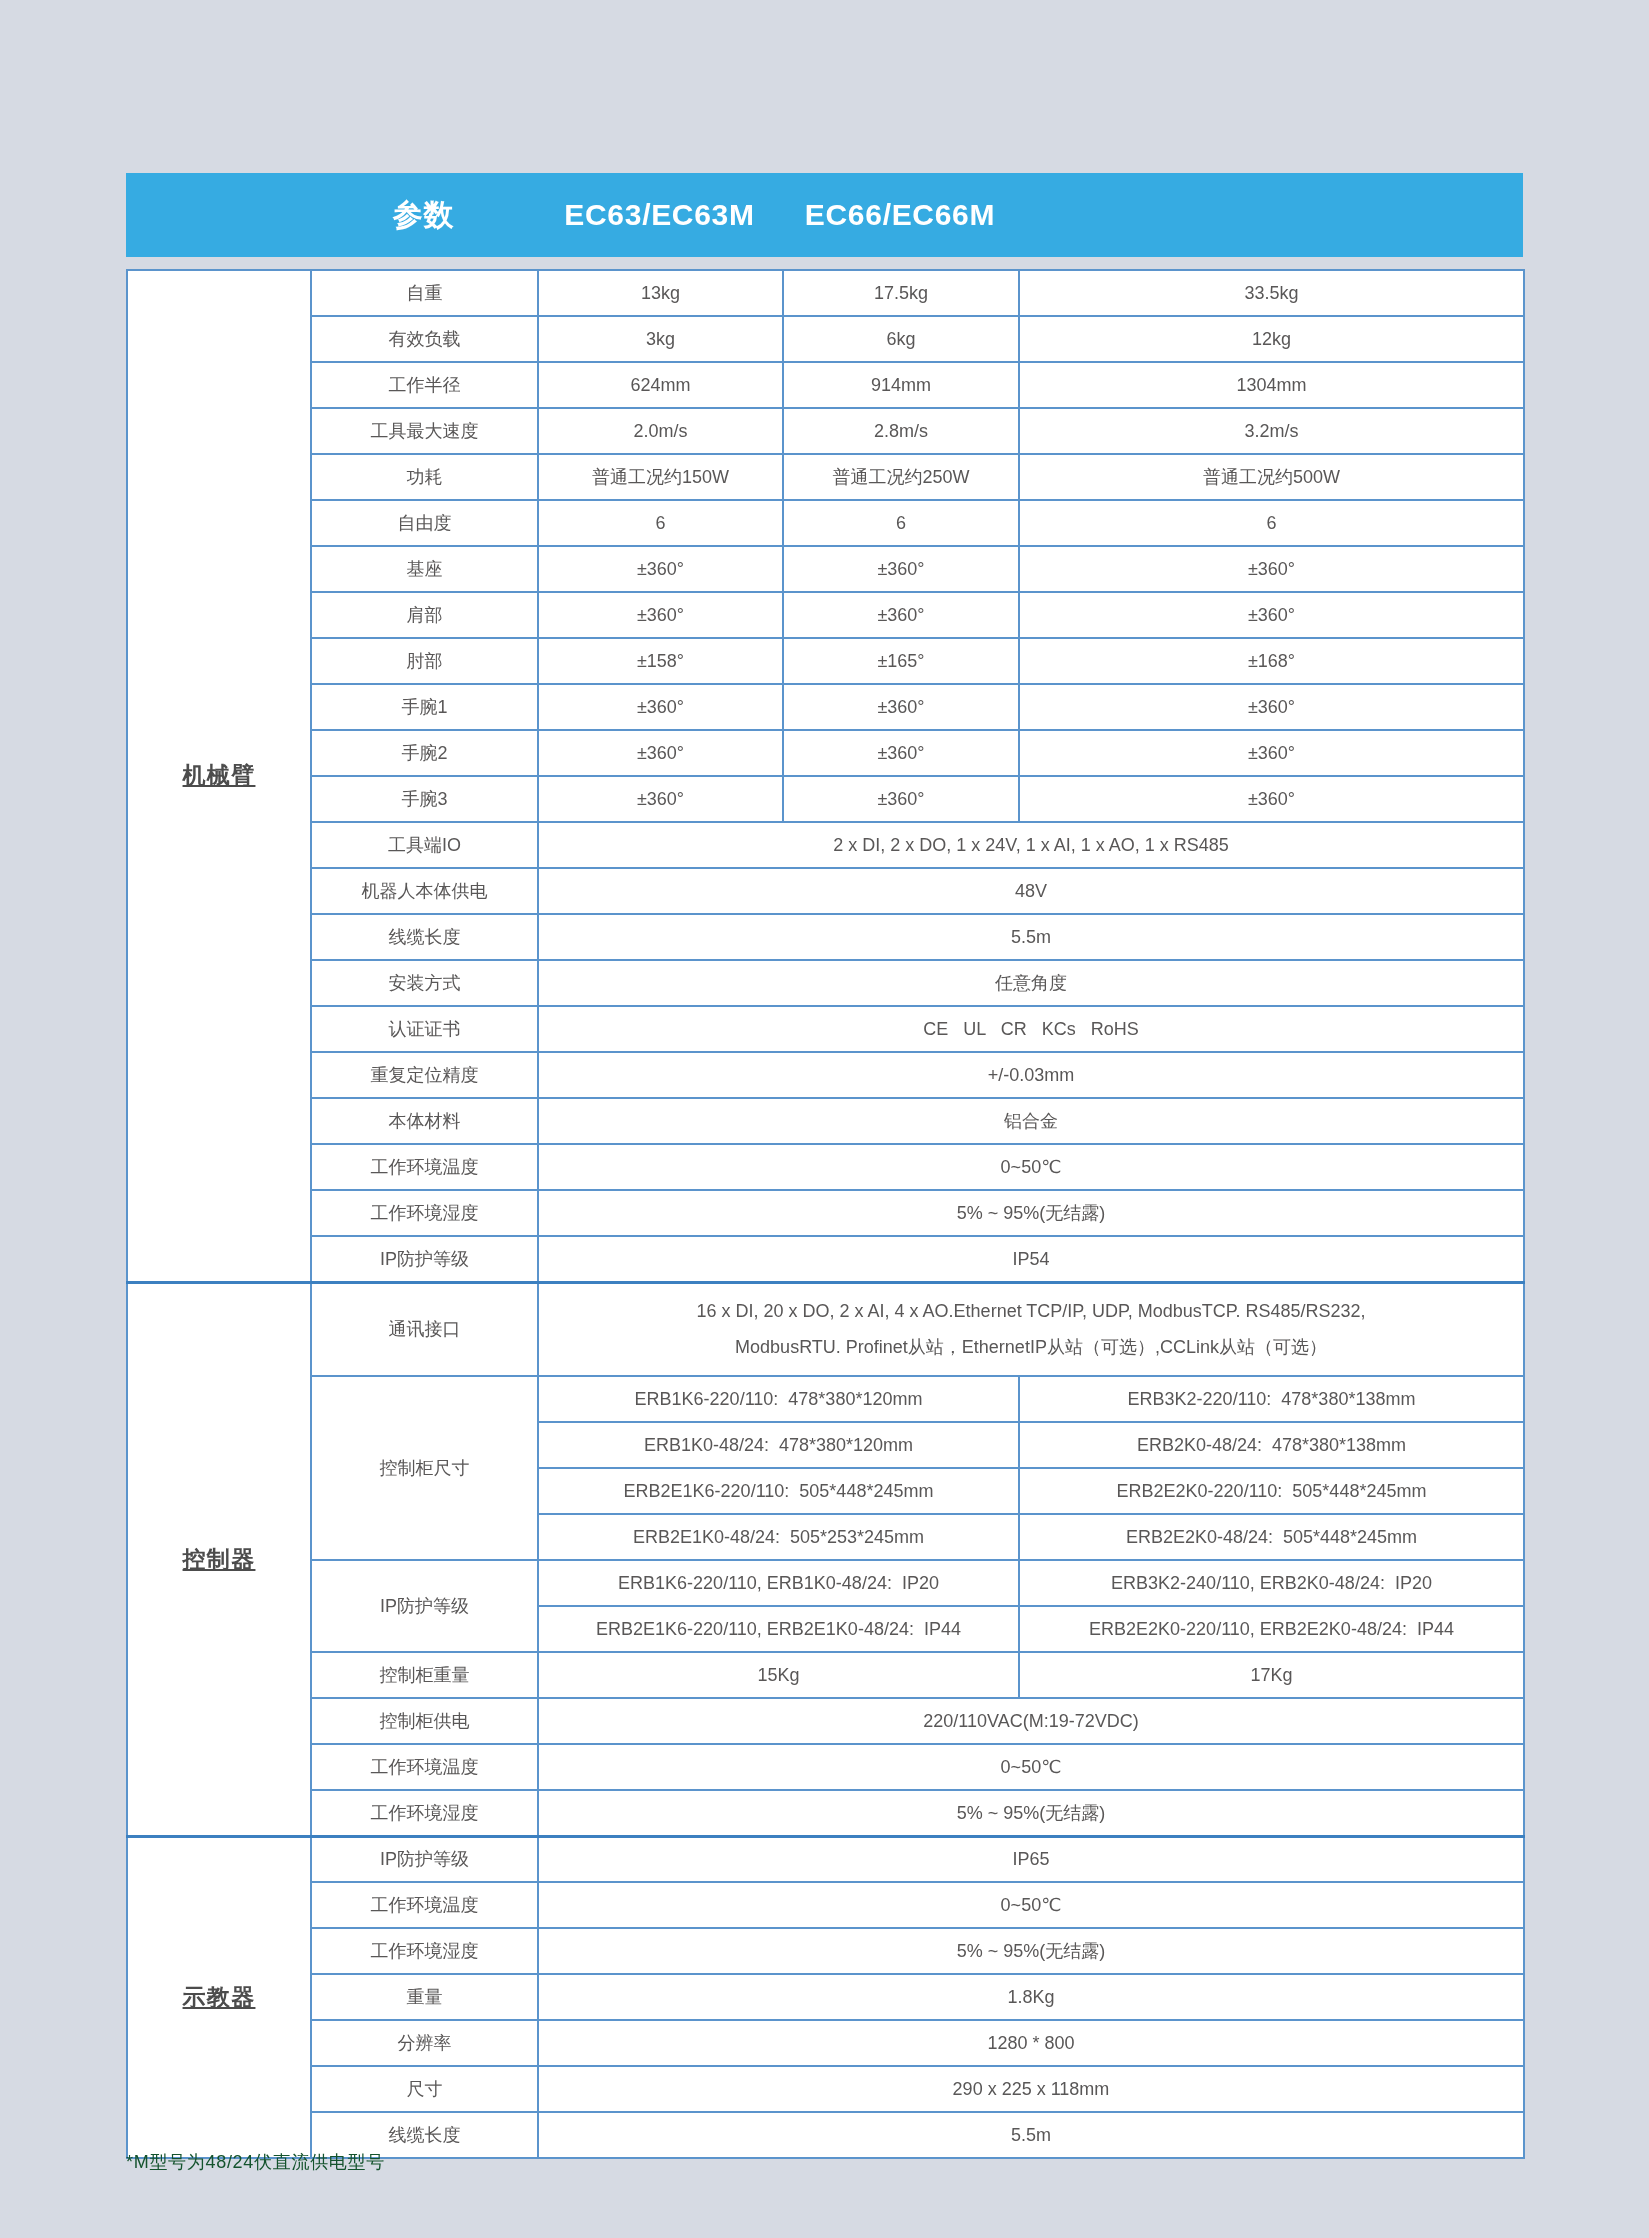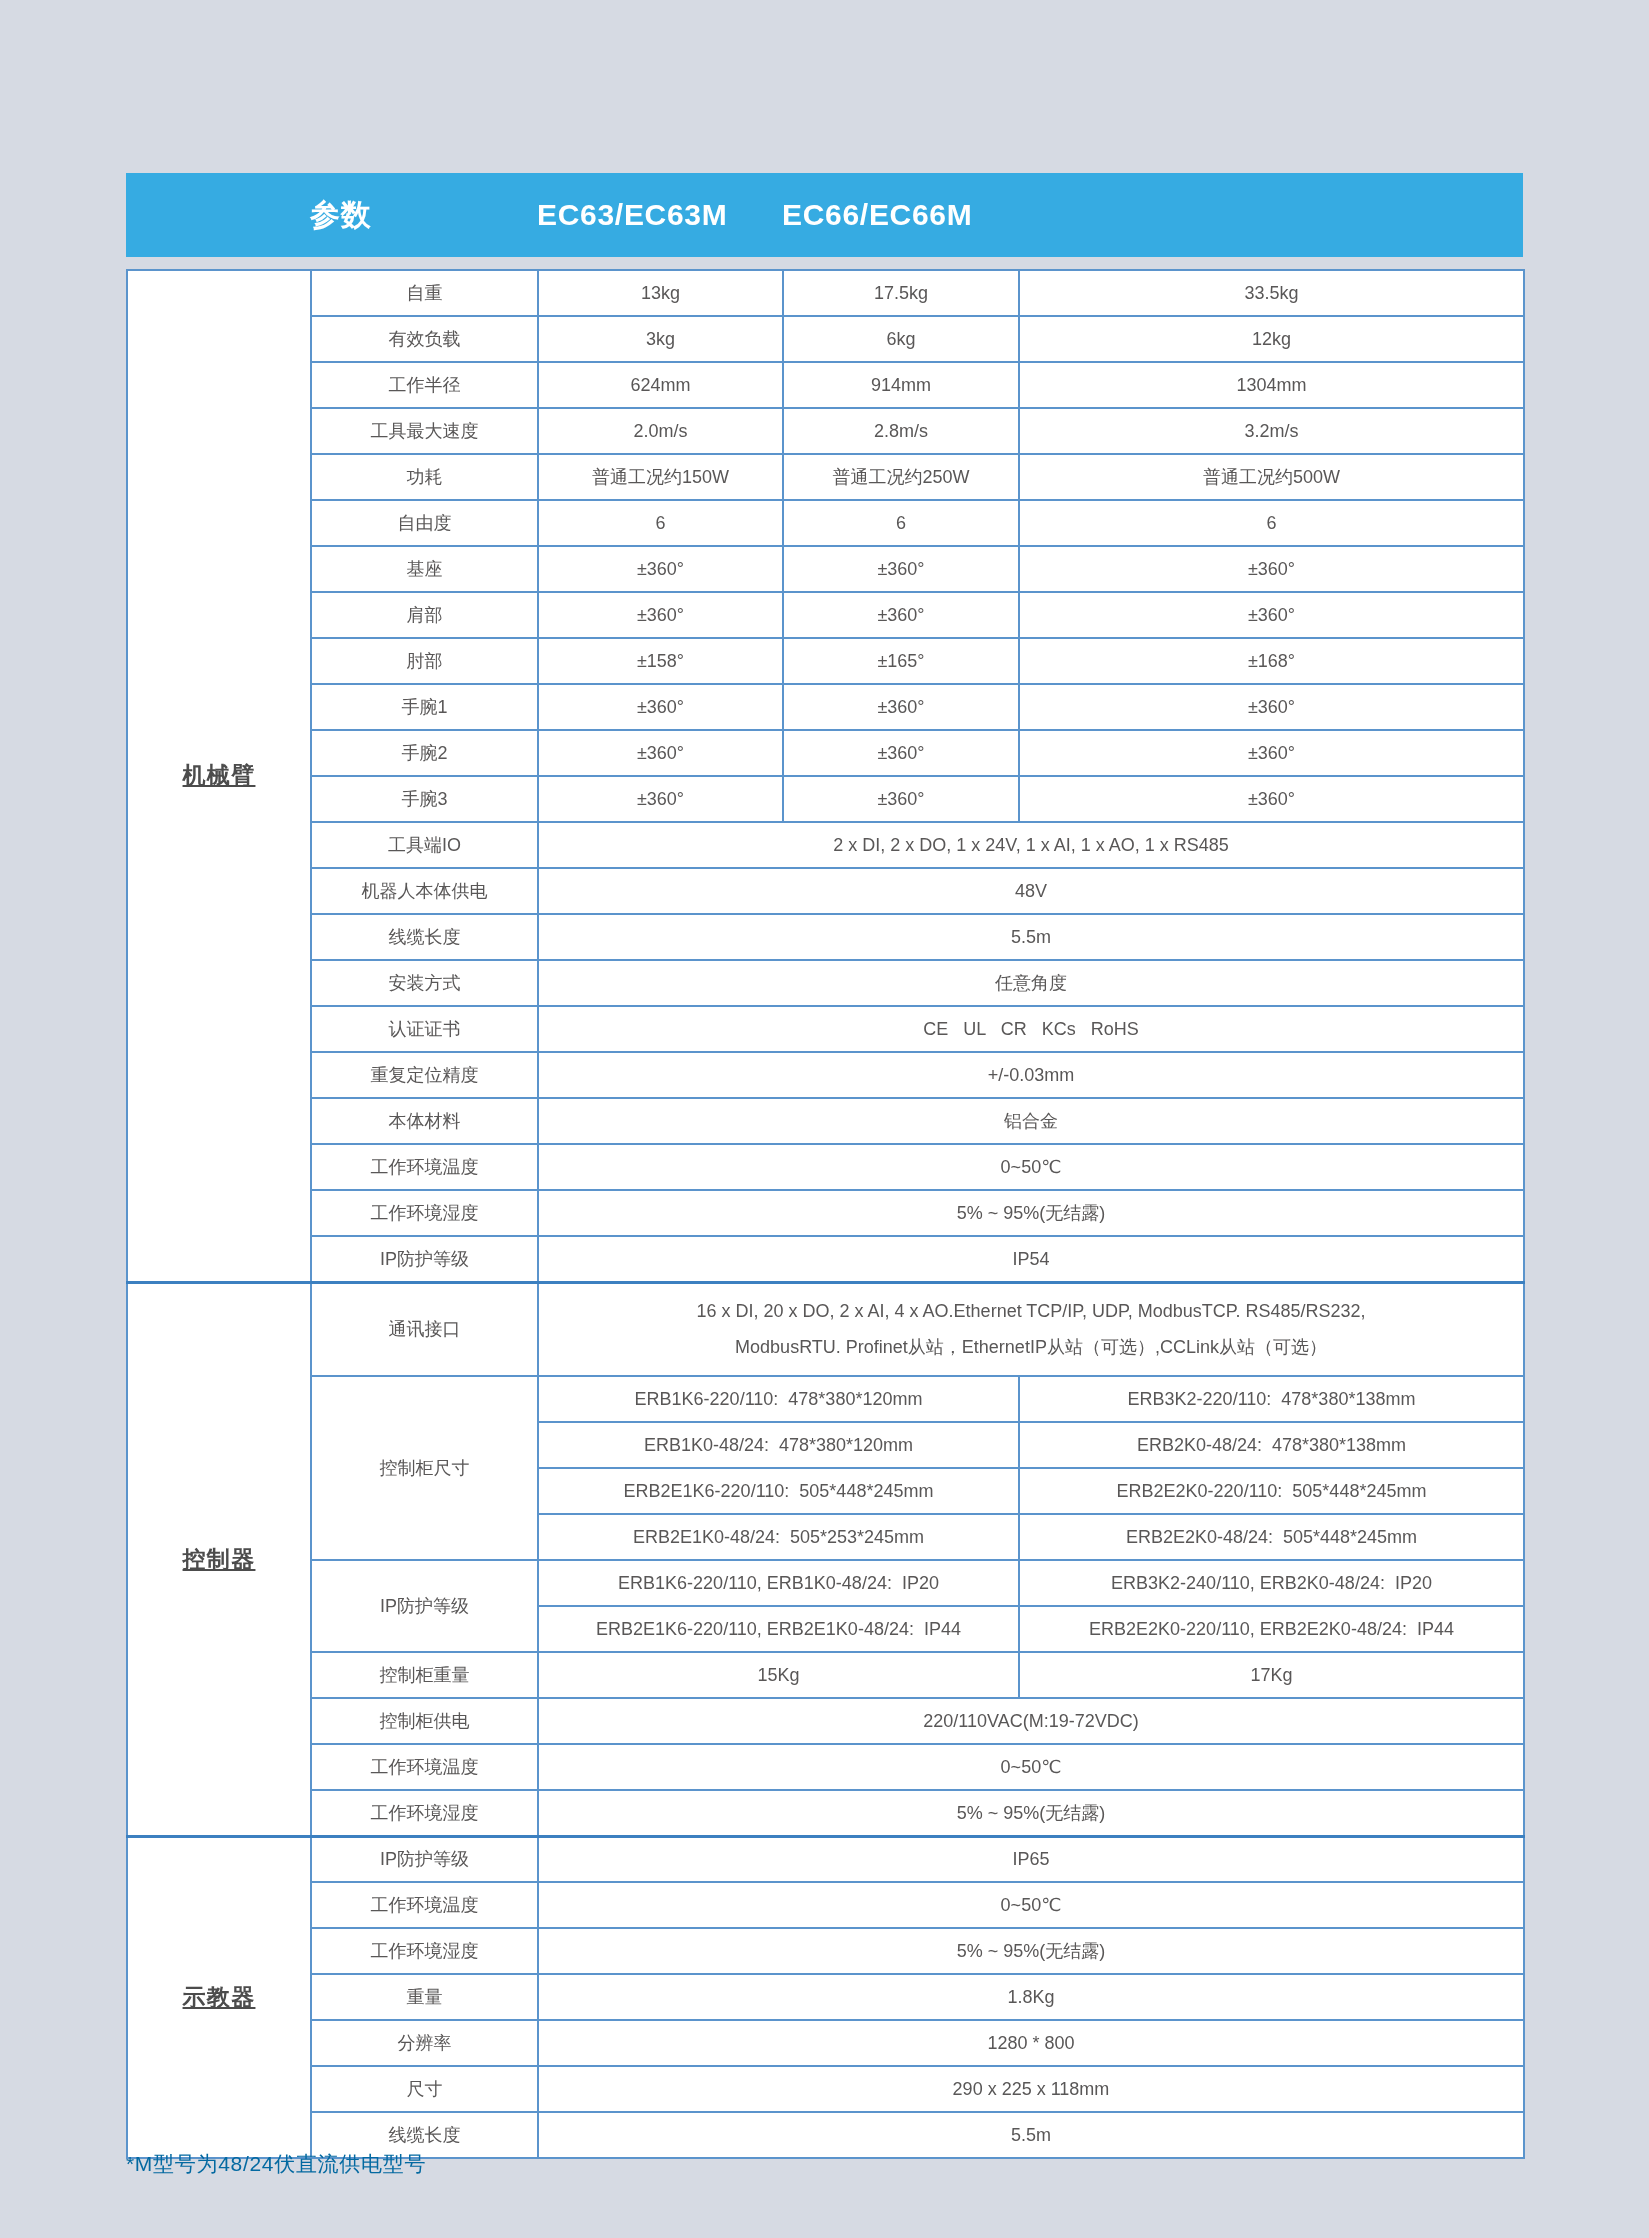--- a/index.html
+++ b/index.html
@@ -21,21 +21,21 @@
     left: 126px;
     top: 173px;
     width: 1397px;
     height: 84px;
     background: #36abe2;
     display: grid;
     grid-template-columns: 184px 227px 245px 236px 505px;
     align-items: center;
   }
   .header-cell {
-    text-align: left;
+    text-align: center;
     color: #ffffff;
     font-size: 30px;
     font-weight: bold;
     letter-spacing: 0.7px;
     white-space: nowrap;
   }
   
   .spec-table {
     position: absolute;
     left: 126px;
@@ -66,22 +66,22 @@
     color: #4c4c4c;
     letter-spacing: 1.3px;
     text-decoration: underline;
   }
   .spec-table td.section-start { border-top: 3.3px solid #3c80c0; }
   
   .footnote {
     position: absolute;
     left: 126px;
     top: 2150px;
-    font-size: 21px;
-    color: #0369a1;
+    font-size: 18px;
+    color: #14532d;
     letter-spacing: 0.7px;
   }
 </style>
 </head>
 <body>
 
 <div class="page">
 
   <div class="header-bar">
     <div class="header-cell"></div>

